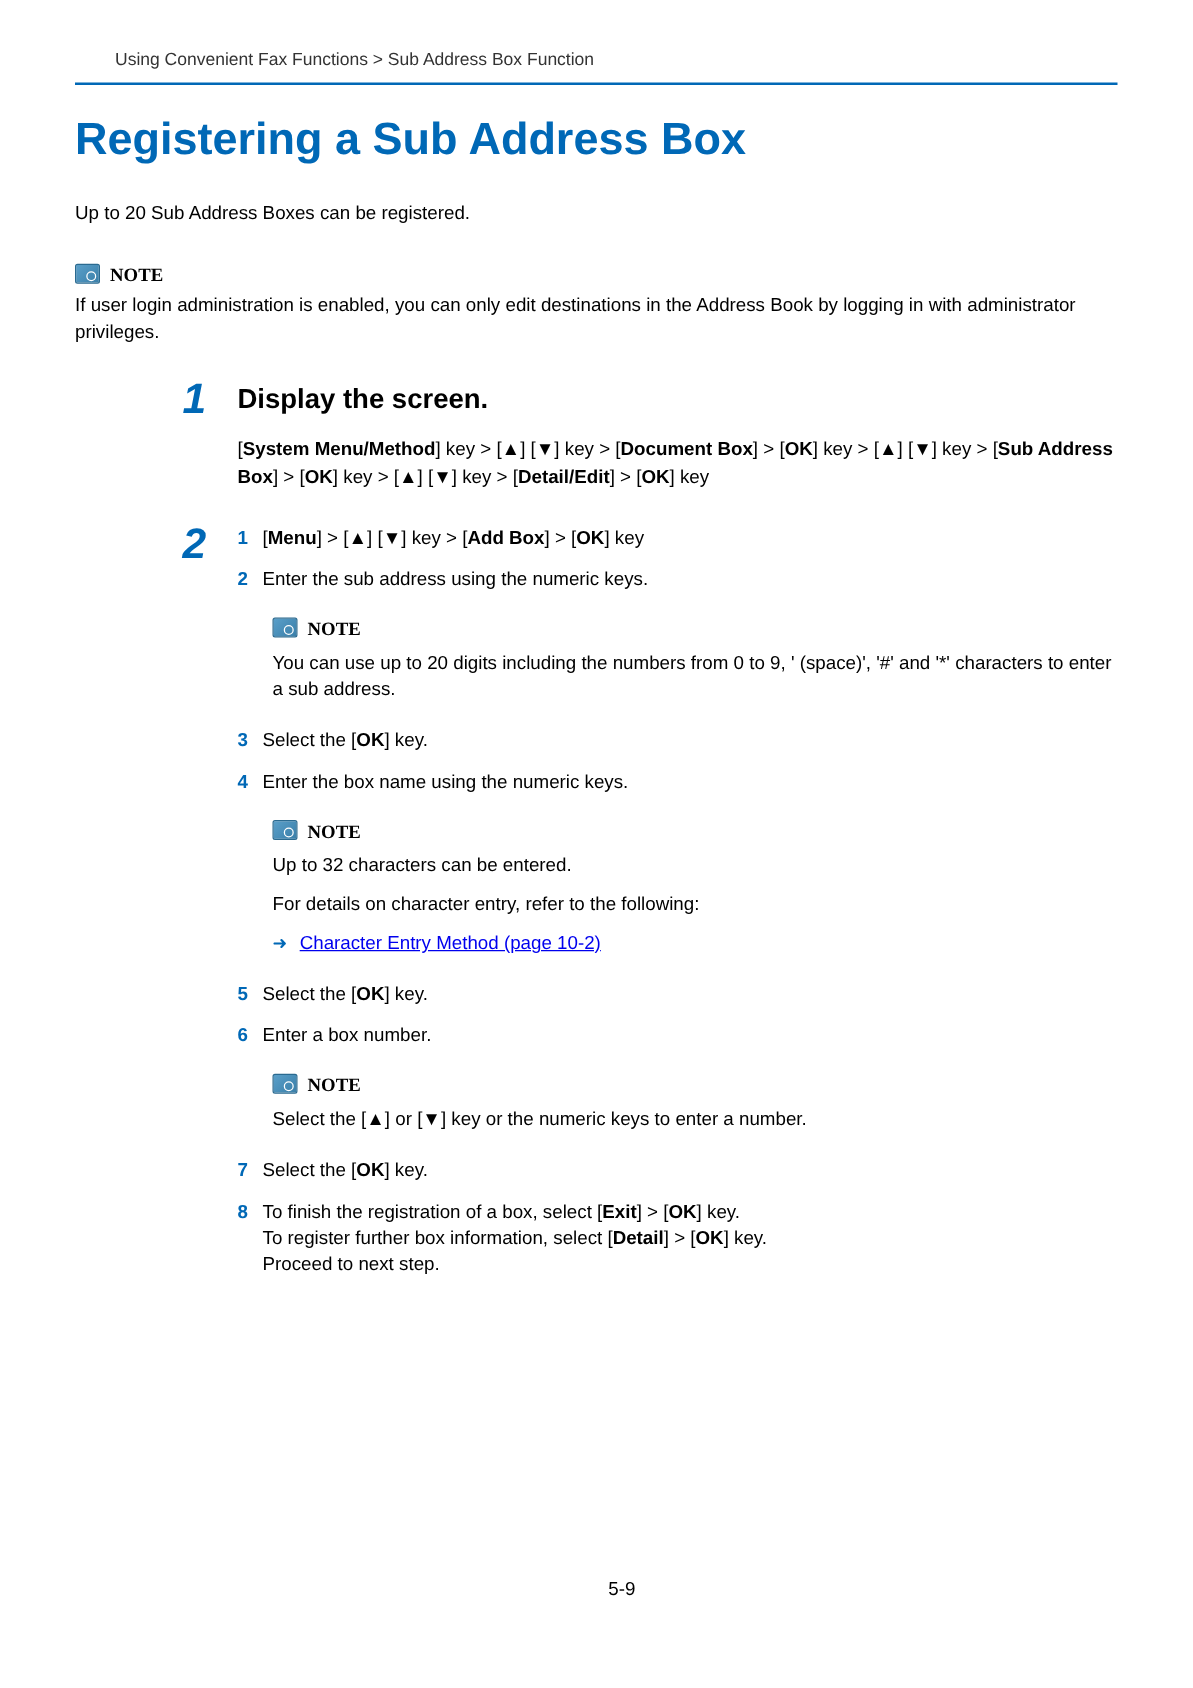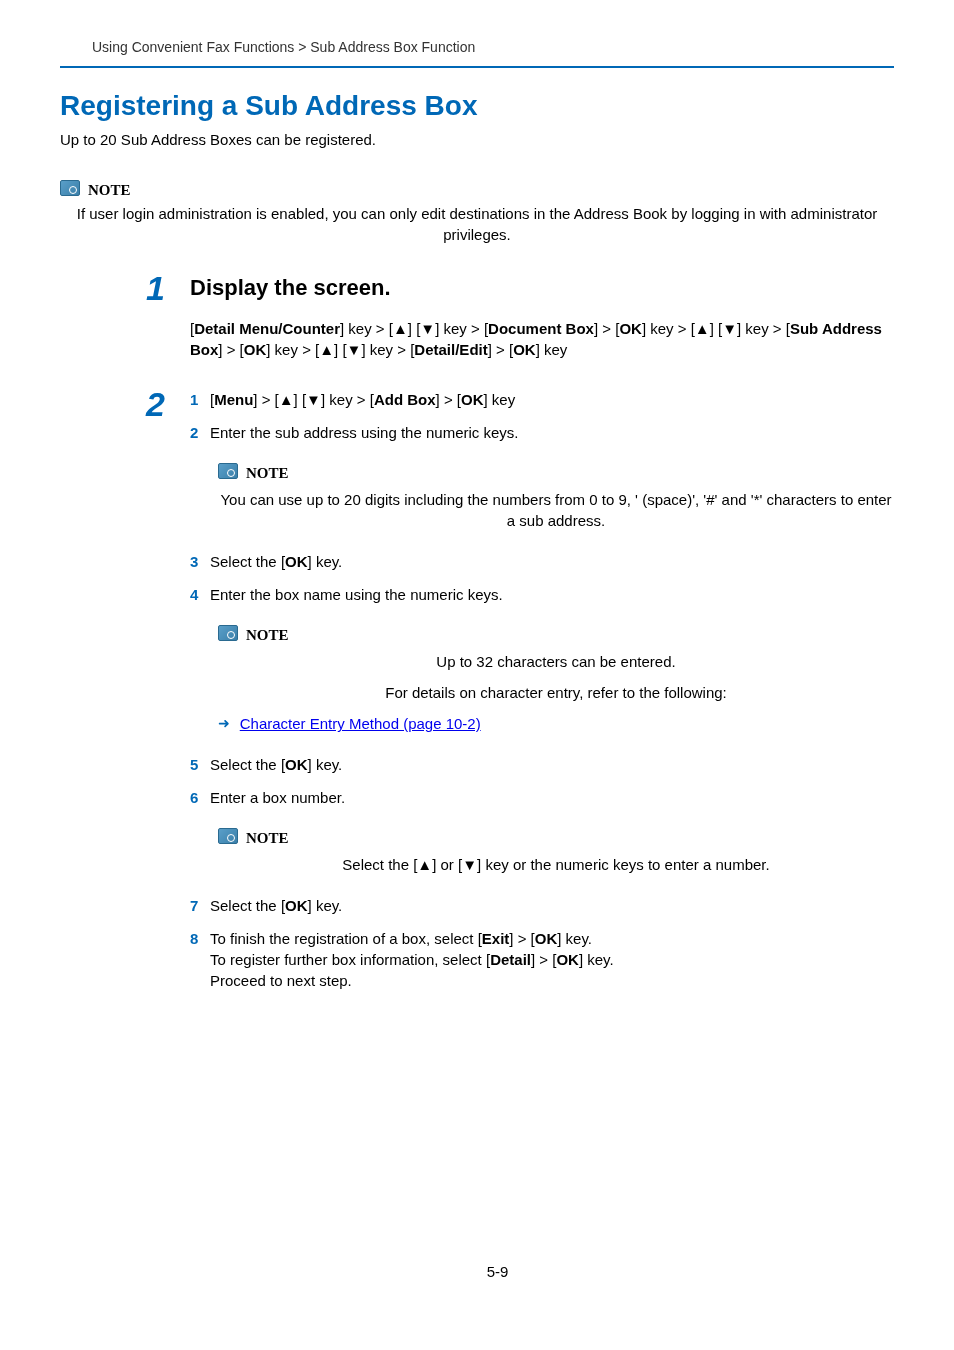--- a/index.html
+++ b/index.html
@@ -19,23 +19,23 @@
       margin-bottom: 8px;
       margin-left: 32px;
     }
     .hr {
       border: none;
       border-top: 2px solid #0068b6;
       margin-bottom: 18px;
     }
     .page-title {
       color: #0068b6;
-      font-size: 28px;
-      font-weight: bold;
-      margin-bottom: 4px;
+      font-size: 36px;
+      font-weight: bold;
+      margin-bottom: 24px;
     }
     .intro {
       font-size: 15px;
       margin-bottom: 30px;
     }
     .note-block {
       margin-bottom: 20px;
     }
     .note-head {
       display: flex;
@@ -62,21 +62,20 @@
       border: 1px solid #fff;
       border-radius: 50%;
       background: transparent;
     }
     .note-title {
       font-weight: bold;
       font-size: 15px;
     }
     .note-body {
       font-size: 15px;
-      text-align: center;
     }
     .step-container {
       margin-left: 130px;
       margin-top: 28px;
     }
     .step {
       position: relative;
       margin-bottom: 28px;
     }
     .step-num {
@@ -158,21 +157,21 @@
   </div>
   <div class="note-body">If user login administration is enabled, you can only edit destinations in the Address Book by logging in with administrator privileges.</div>
 </div>
 
 <div class="step-container">
 
   <div class="step">
     <div class="step-num">1</div>
     <div class="step-head">Display the screen.</div>
     <div class="step-body">
-      [<span class="bold">Detail Menu/Counter</span>] key &gt; [▲] [▼] key &gt; [<span class="bold">Document Box</span>] &gt; [<span class="bold">OK</span>] key &gt; [▲] [▼] key &gt; [<span class="bold">Sub Address Box</span>] &gt; [<span class="bold">OK</span>] key &gt; [▲] [▼] key &gt; [<span class="bold">Detail/Edit</span>] &gt; [<span class="bold">OK</span>] key
+      [<span class="bold">System Menu/Method</span>] key &gt; [▲] [▼] key &gt; [<span class="bold">Document Box</span>] &gt; [<span class="bold">OK</span>] key &gt; [▲] [▼] key &gt; [<span class="bold">Sub Address Box</span>] &gt; [<span class="bold">OK</span>] key &gt; [▲] [▼] key &gt; [<span class="bold">Detail/Edit</span>] &gt; [<span class="bold">OK</span>] key
     </div>
   </div>
 
   <div class="step">
     <div class="step-num">2</div>
 
     <div class="sub-item">
       <span class="sub-num">1</span>
       [<span class="bold">Menu</span>] &gt; [▲] [▼] key &gt; [<span class="bold">Add Box</span>] &gt; [<span class="bold">OK</span>] key
     </div>

